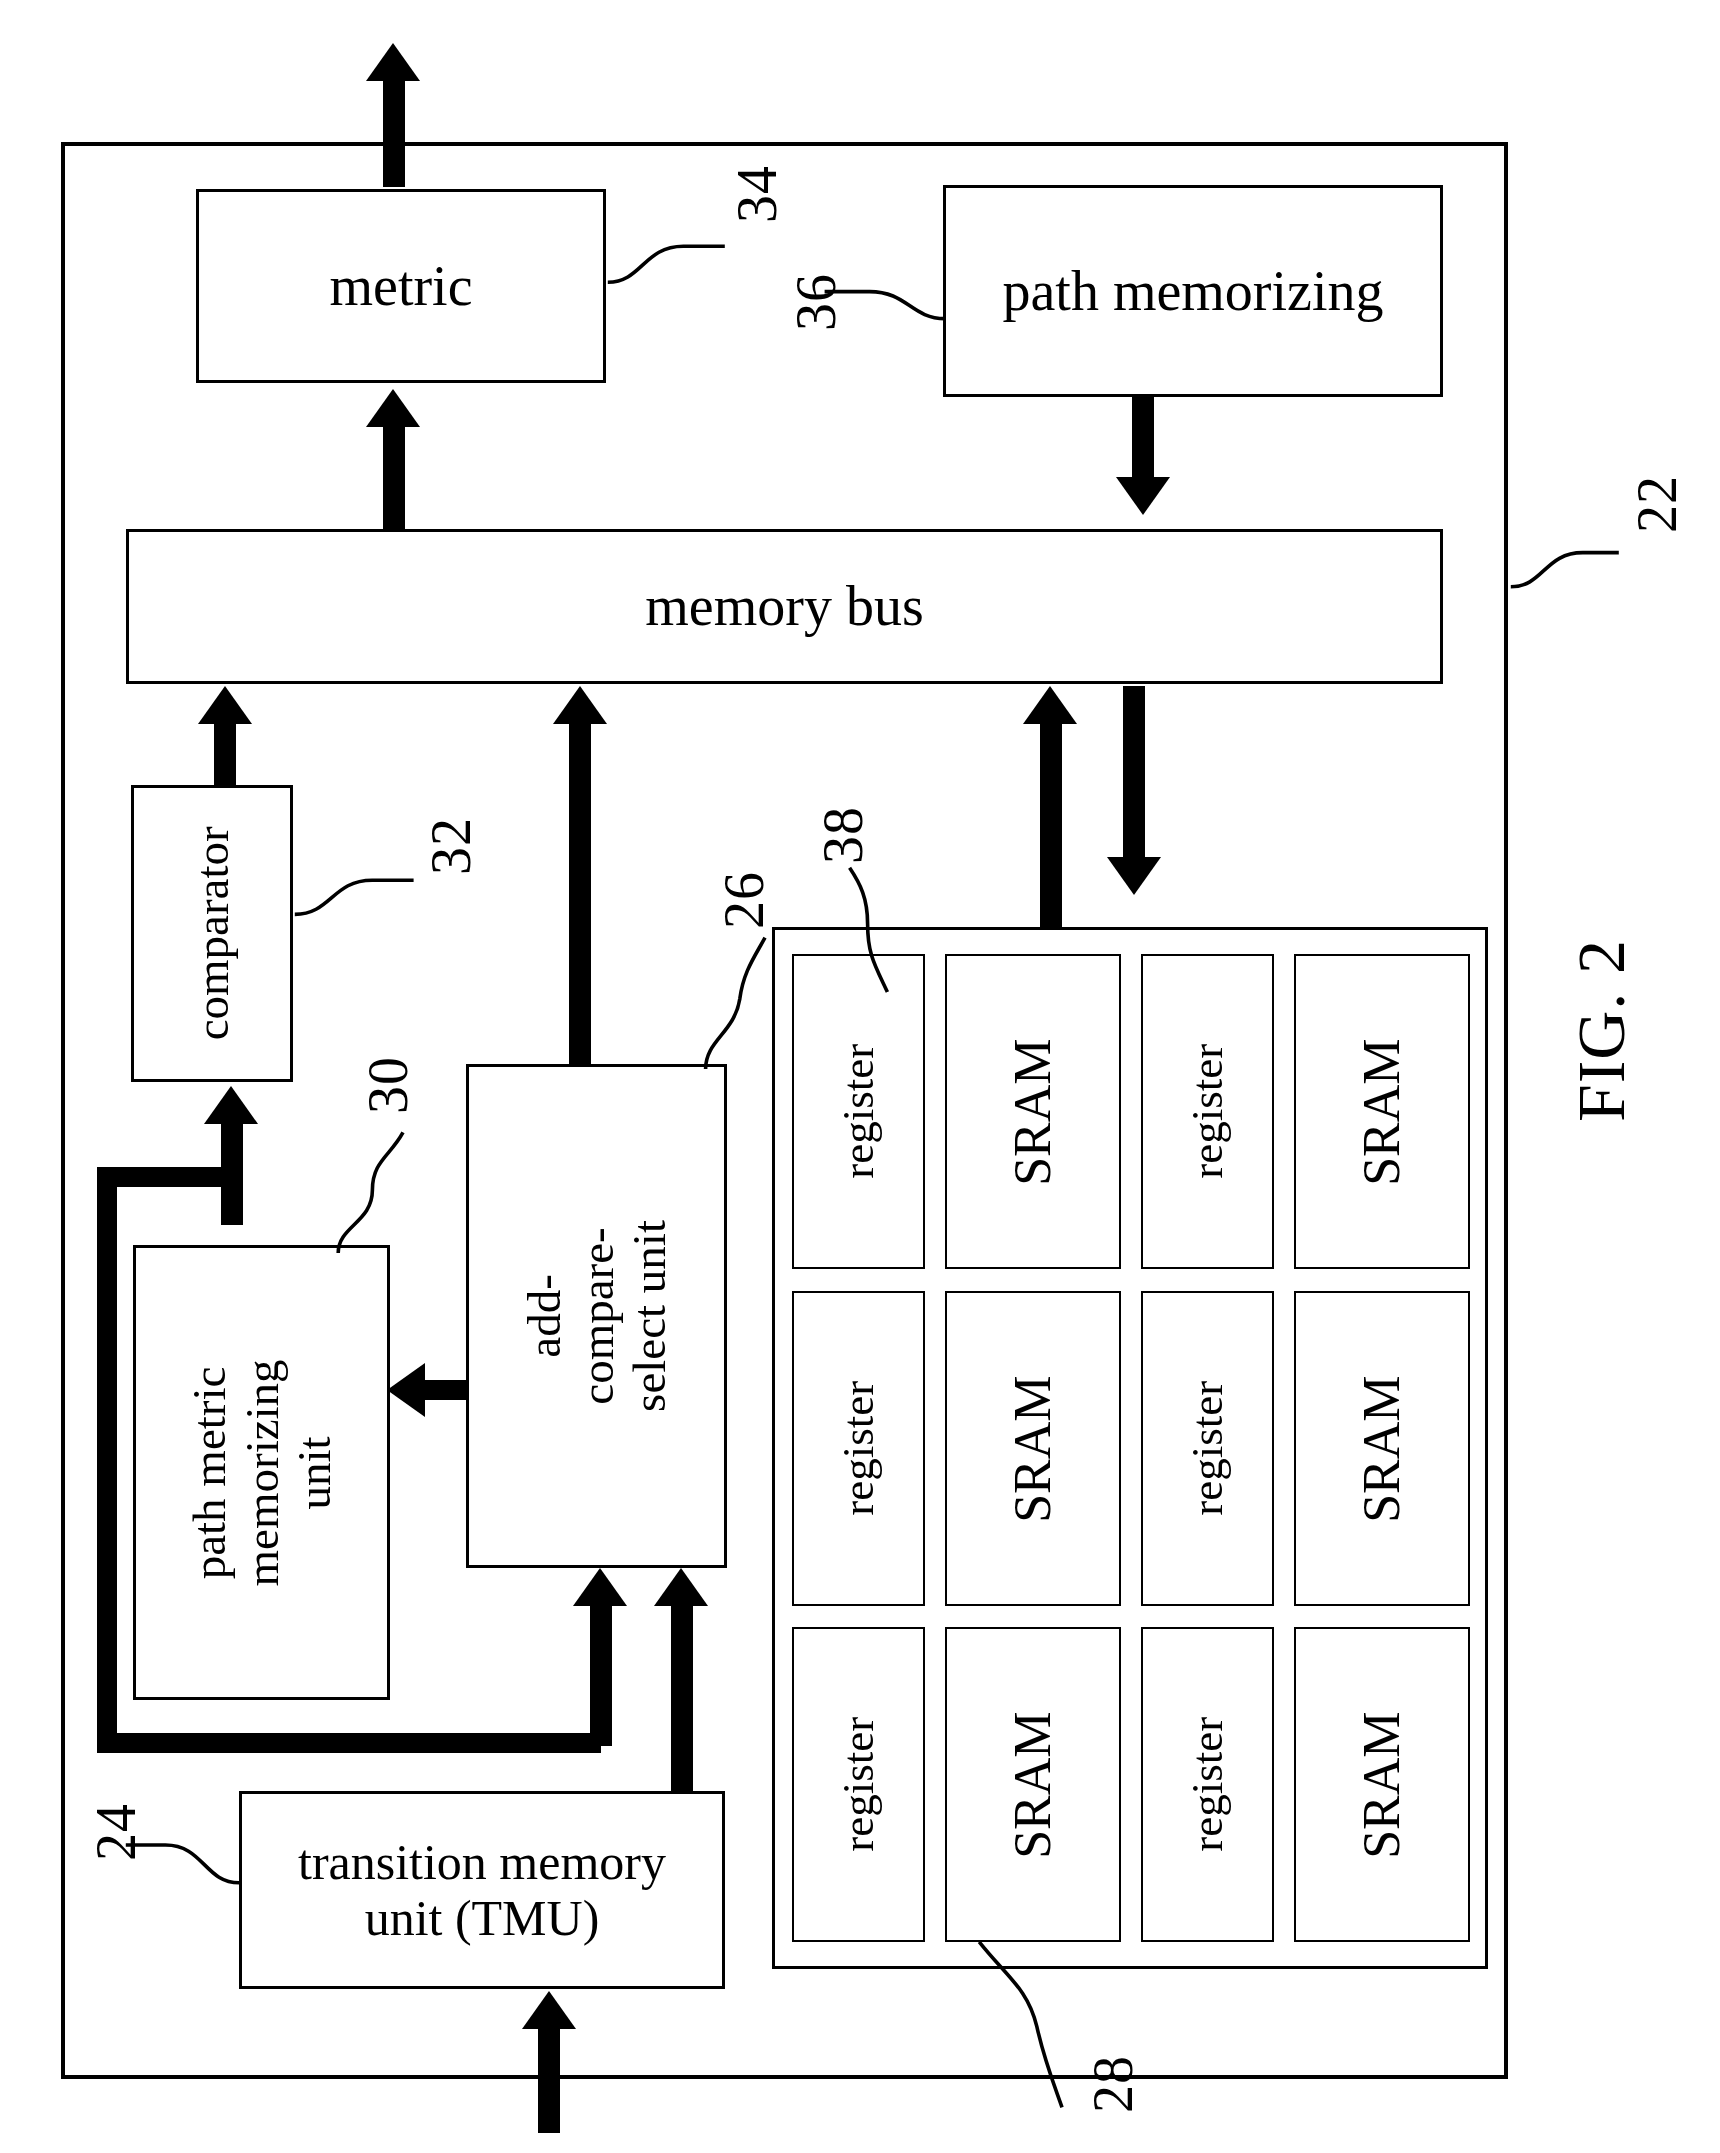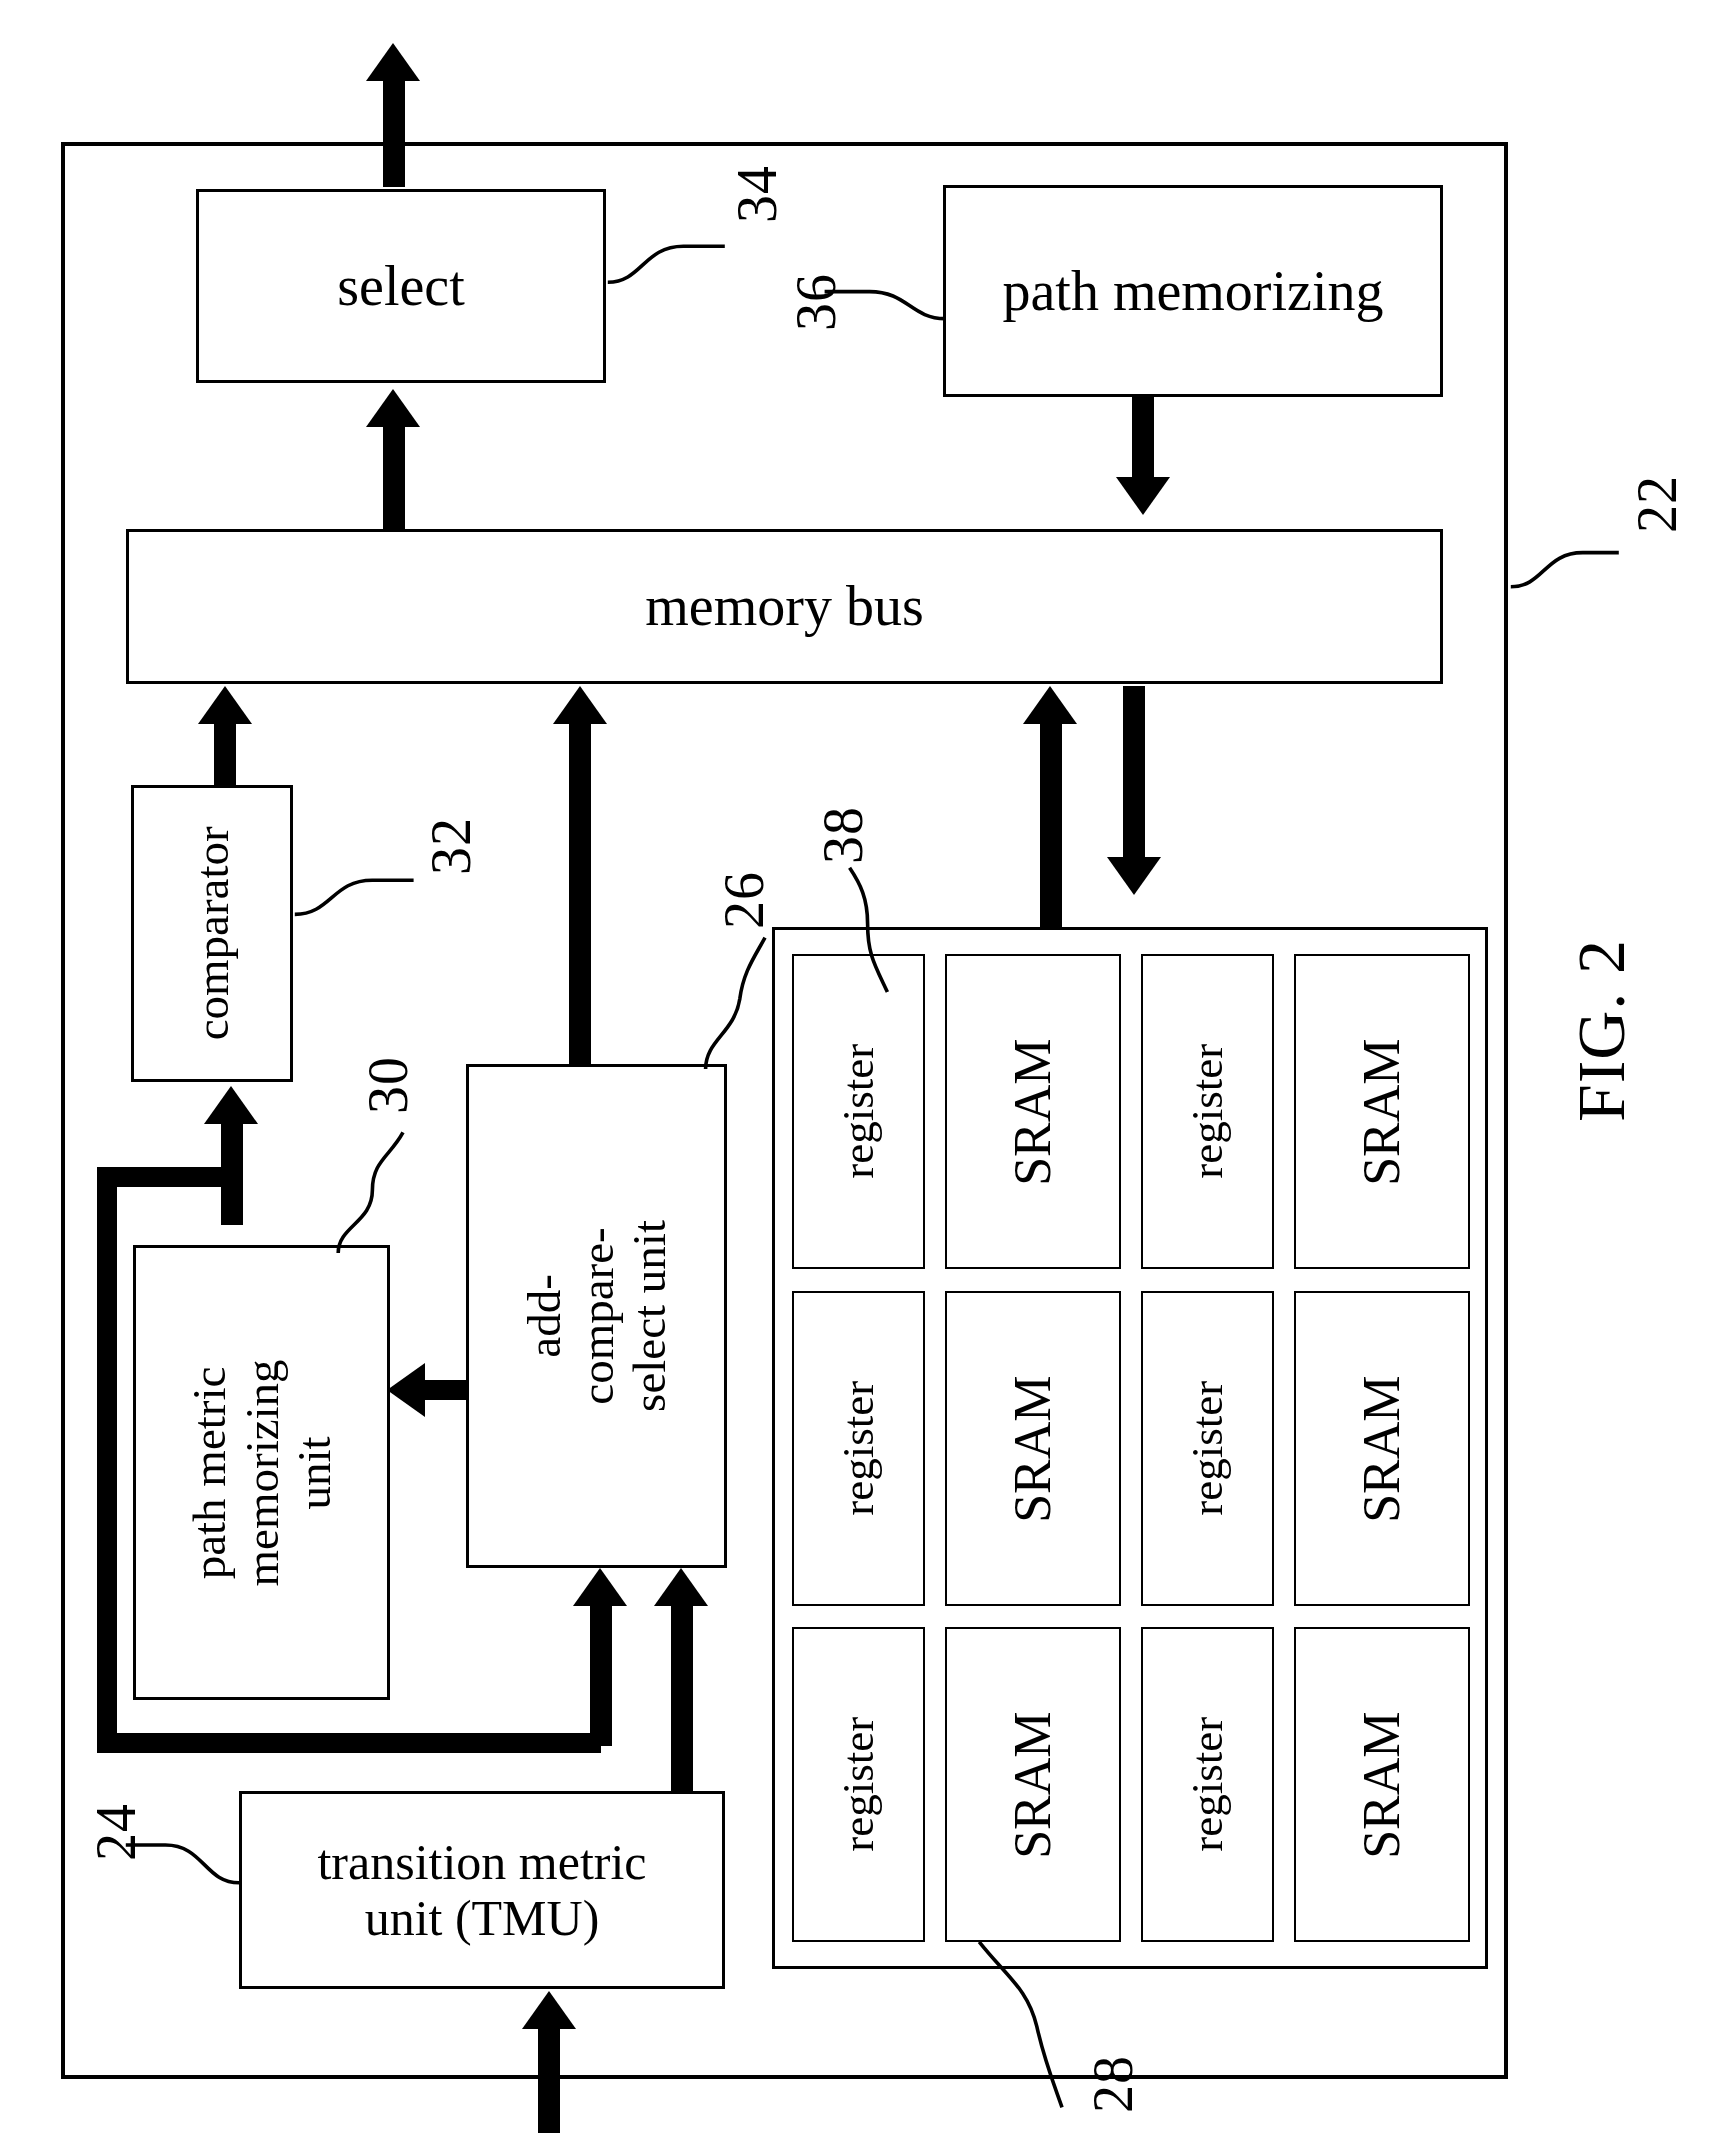--- a/index.html
+++ b/index.html
@@ -42,21 +42,21 @@
     <path d="M2 62 C38 62, 40 24, 82 24 L122 24" stroke="#000" stroke-width="4" fill="none"></path>
   </svg>
   <div class="refnum" style="left:1611px;top:468px;width:99px;height:72px;text-align:center;">22</div>
 
   <div class="figlabel" style="left:1449px;top:990px;width:306px;height:81px;text-align:center;">FIG. 2</div>
 
   <div class="arr" style="left:383px;top:79px;width:21.6px;height:108px;"></div>
   <div class="arrhead head-up" style="left:366px;top:43px;"></div>
 
   <div class="box" style="left:196px;top:189px;width:410px;height:194px;">
-    <span class="label" style="font-size:56px;">select</span>
+    <span class="label" style="font-size:56px;">metric</span>
   </div>
   <svg class="leader" style="left:606px;top:230px;width:126px;height:72px;" viewBox="0 0 140 80">
     <path d="M2 58 C40 58, 42 18, 86 18 L132 18" stroke="#000" stroke-width="4" fill="none"></path>
   </svg>
   <div class="refnum" style="left:711px;top:158px;width:99px;height:72px;text-align:center;">34</div>
 
   <div class="arr" style="left:383px;top:423px;width:21.6px;height:108px;"></div>
   <div class="arrhead head-up" style="left:366px;top:389px;"></div>
 
   <div class="box" style="left:943px;top:185px;width:500px;height:212px;">
@@ -123,21 +123,21 @@
   </svg>
   <div class="refnum" style="left:698px;top:864px;width:99px;height:72px;text-align:center;">26</div>
 
   <div class="arr" style="left:590px;top:1602px;width:21.6px;height:144px;"></div>
   <div class="arrhead head-up" style="left:573px;top:1568px;"></div>
 
   <div class="arr" style="left:671px;top:1602px;width:21.6px;height:212px;"></div>
   <div class="arrhead head-up" style="left:654px;top:1568px;"></div>
 
   <div class="box" style="left:239px;top:1791px;width:486px;height:198px;">
-    <span class="label" style="font-size:50px;">transition metric
+    <span class="label" style="font-size:50px;">transition memory
 unit (TMU)</span>
   </div>
   <svg class="leader" style="left:124px;top:1827px;width:117px;height:81px;" viewBox="0 0 130 90">
     <path d="M128 62 C90 62, 88 20, 46 20 L2 20" stroke="#000" stroke-width="4" fill="none"></path>
   </svg>
   <div class="refnum" style="left:70px;top:1796px;width:99px;height:72px;text-align:center;">24</div>
 
   <div class="arr" style="left:538px;top:2025px;width:21.6px;height:108px;"></div>
   <div class="arrhead head-up" style="left:522px;top:1991px;"></div>
 

